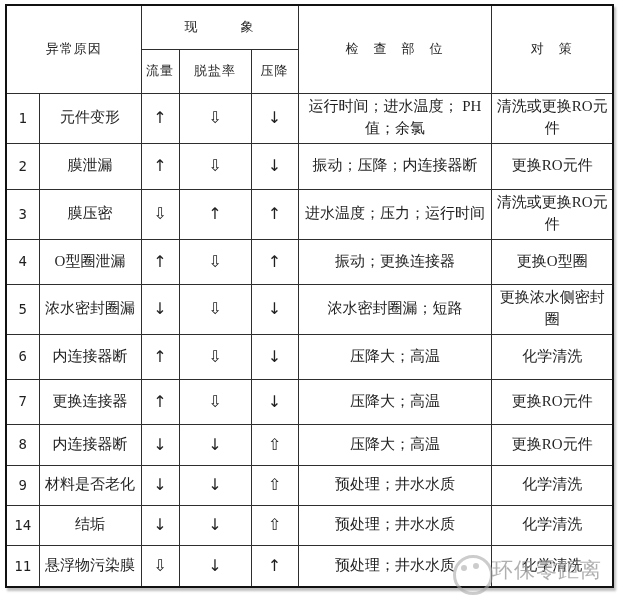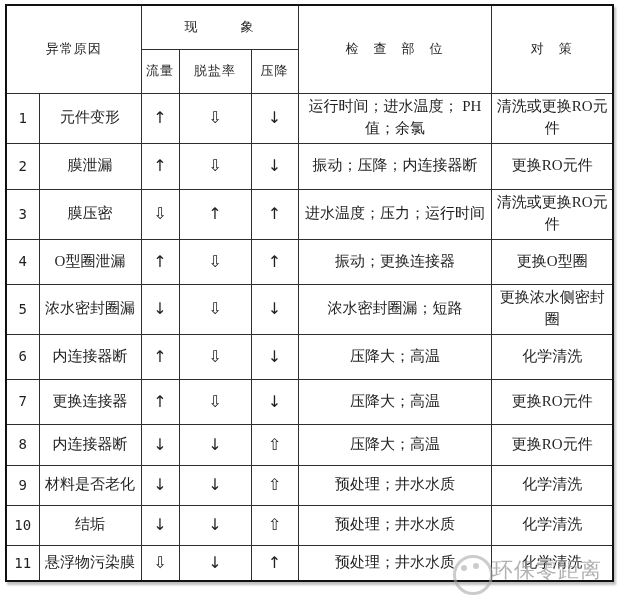--- a/index.html
+++ b/index.html
@@ -176,29 +176,29 @@
       <tr style="height:40px">
         <td class="num">9</td>
         <td>材料是否老化</td>
         <td class="arrow">↓</td>
         <td class="arrow">↓</td>
         <td class="arrow">⇧</td>
         <td class="left">预处理；井水水质</td>
         <td class="left">化学清洗</td>
       </tr>
       <tr style="height:40px">
-        <td class="num">10</td>
+        <td class="num">14</td>
         <td>结垢</td>
         <td class="arrow">↓</td>
         <td class="arrow">↓</td>
         <td class="arrow">⇧</td>
         <td class="left">预处理；井水水质</td>
         <td class="left">化学清洗</td>
       </tr>
-      <tr style="height:36px">
+      <tr style="height:42px">
         <td class="num">11</td>
         <td>悬浮物污染膜</td>
         <td class="arrow">⇩</td>
         <td class="arrow">↓</td>
         <td class="arrow">↑</td>
         <td class="left">预处理；井水水质</td>
         <td class="left">化学清洗</td>
       </tr>
     </tbody>
   </table>

